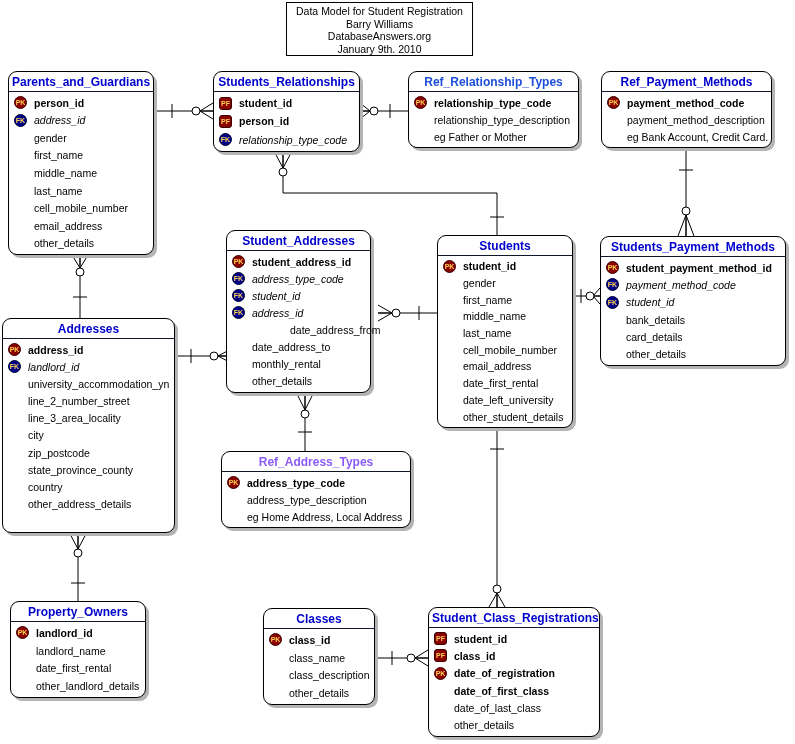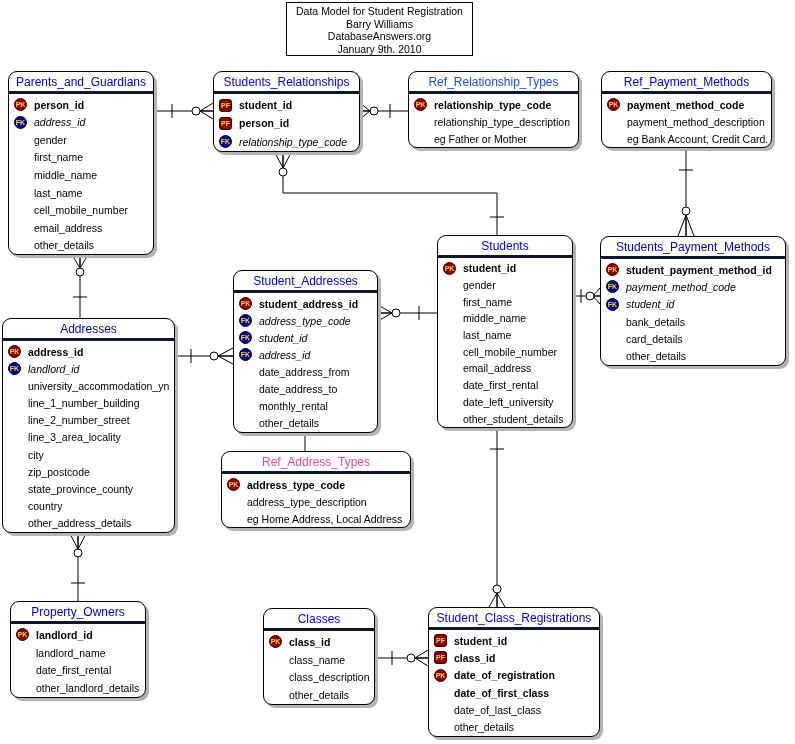--- a/index.html
+++ b/index.html
@@ -9,22 +9,22 @@
   #title-box{
     position:absolute;left:286px;top:2px;width:187px;height:54px;
     border:1px solid #000;background:#fff;box-sizing:border-box;
     text-align:center;font-size:10.5px;line-height:12.5px;padding-top:2px;z-index:2;
   }
   .entity{
     position:absolute;background:#fff;border:1px solid #000;border-radius:9px;
     box-shadow:3px 3px 0 #b4b4b4;box-sizing:border-box;z-index:2;
   }
   .entity-title{
-    font-size:12px;font-weight:normal;color:#0000CC;text-align:center;
-    padding:3px 3px 2px 3px;border-bottom:3px solid #0f172a;white-space:nowrap;height:14px;line-height:14px;
+    font-size:12px;font-weight:bold;color:#0000CC;text-align:center;
+    padding:3px 3px 2px 3px;border-bottom:1px solid #0f172a;white-space:nowrap;height:14px;line-height:14px;
   }
   .entity-body{padding:2px 2px 1px 5px;}
   .attr-row{display:flex;align-items:center;white-space:nowrap;}
   .badge-slot{flex:0 0 14px;width:14px;height:13px;margin-right:6px;display:flex;align-items:center;}
   .badge{
     width:13px;height:13px;border-radius:50%;color:#FFD24D;font-size:7px;font-weight:bold;
     display:flex;align-items:center;justify-content:center;box-sizing:border-box;border:1px solid #3a0000;
   }
   .badge.pk{background:#8B0000;}
   .badge.pf{background:#8B0000;border-radius:3px;}
@@ -241,21 +241,21 @@
         <div class="attr-row" style="height: 17px;">
           <span class="badge-slot"></span>
           <span class="attr-name">payment_method_description</span>
         </div>
         <div class="attr-row" style="height: 17px;">
           <span class="badge-slot"></span>
           <span class="attr-name">eg Bank Account, Credit Card.</span>
         </div>
       </div>
     </div>
-    <div class="entity" style="left: 233px; top: 230px; width: 145px; height: 163px; margin-top: 40px;">
+    <div class="entity" style="left: 226px; top: 230px; width: 145px; height: 163px;">
       <div class="entity-title" style="color: rgb(0, 0, 204);">Student_Addresses</div>
       <div class="entity-body">
         <div class="attr-row" style="height: 17.125px;">
           <span class="badge-slot">
             <span class="badge pk">PK</span>
           </span>
           <span class="attr-name bold">student_address_id</span>
         </div>
         <div class="attr-row" style="height: 17.125px;">
           <span class="badge-slot">
@@ -268,21 +268,21 @@
             <span class="badge fk">FK</span>
           </span>
           <span class="attr-name italic">student_id</span>
         </div>
         <div class="attr-row" style="height: 17.125px;">
           <span class="badge-slot">
             <span class="badge fk">FK</span>
           </span>
           <span class="attr-name italic">address_id</span>
         </div>
-        <div class="attr-row" style="height: 17.125px;">
+        <div class="attr-row" style="height: 17.125px; gap: 38px;">
           <span class="badge-slot"></span>
           <span class="attr-name">date_address_from</span>
         </div>
         <div class="attr-row" style="height: 17.125px;">
           <span class="badge-slot"></span>
           <span class="attr-name">date_address_to</span>
         </div>
         <div class="attr-row" style="height: 17.125px;">
           <span class="badge-slot"></span>
           <span class="attr-name">monthly_rental</span>
@@ -389,24 +389,20 @@
             <span class="badge fk">FK</span>
           </span>
           <span class="attr-name italic">landlord_id</span>
         </div>
         <div class="attr-row" style="height: 17.1818px;">
           <span class="badge-slot"></span>
           <span class="attr-name">university_accommodation_yn</span>
         </div>
         <div class="attr-row" style="height: 17.1818px;">
           <span class="badge-slot"></span>
-          <span class="attr-name">line_1_number_building</span>
-        </div>
-        <div class="attr-row" style="height: 17.1818px;">
-          <span class="badge-slot"></span>
           <span class="attr-name">line_2_number_street</span>
         </div>
         <div class="attr-row" style="height: 17.1818px;">
           <span class="badge-slot"></span>
           <span class="attr-name">line_3_area_locality</span>
         </div>
         <div class="attr-row" style="height: 17.1818px;">
           <span class="badge-slot"></span>
           <span class="attr-name">city</span>
         </div>
@@ -422,21 +418,21 @@
           <span class="badge-slot"></span>
           <span class="attr-name">country</span>
         </div>
         <div class="attr-row" style="height: 17.1818px;">
           <span class="badge-slot"></span>
           <span class="attr-name">other_address_details</span>
         </div>
       </div>
     </div>
     <div class="entity" style="left: 221px; top: 451px; width: 190px; height: 77px;">
-      <div class="entity-title" style="color: #ec4899;">Ref_Address_Types</div>
+      <div class="entity-title" style="color: #8b5cf6;">Ref_Address_Types</div>
       <div class="entity-body">
         <div class="attr-row" style="height: 17px;">
           <span class="badge-slot">
             <span class="badge pk">PK</span>
           </span>
           <span class="attr-name bold">address_type_code</span>
         </div>
         <div class="attr-row" style="height: 17px;">
           <span class="badge-slot"></span>
           <span class="attr-name">address_type_description</span>

